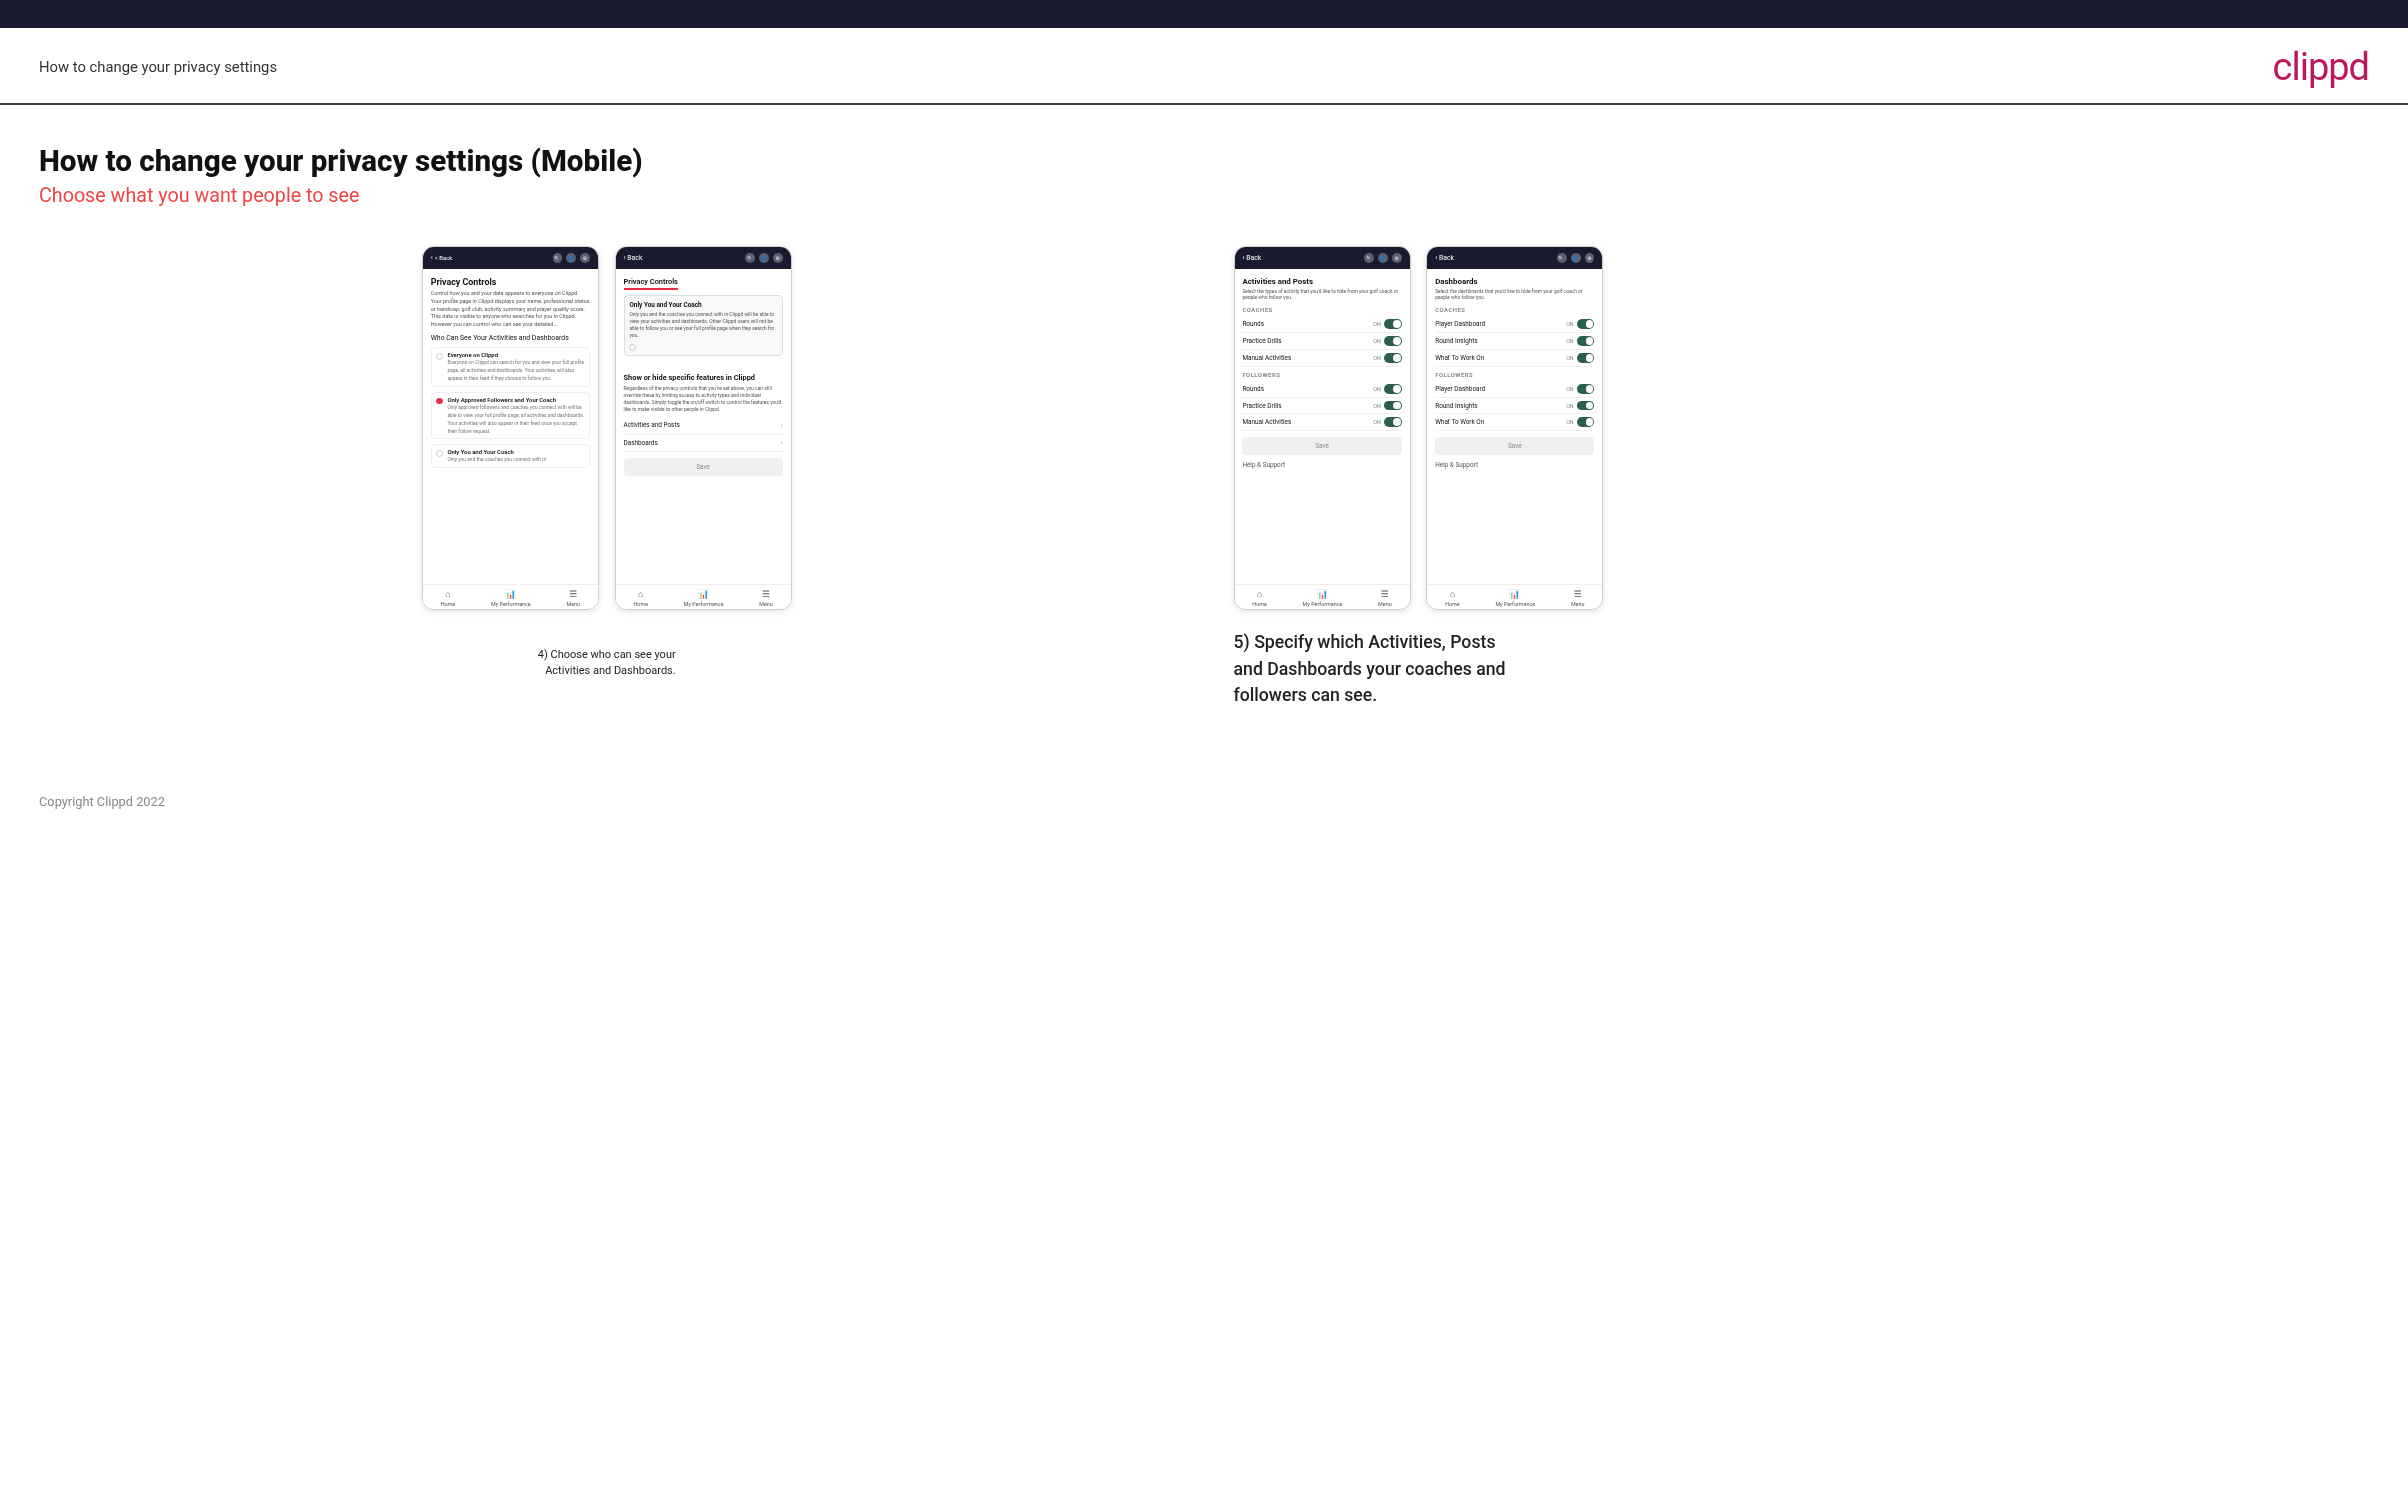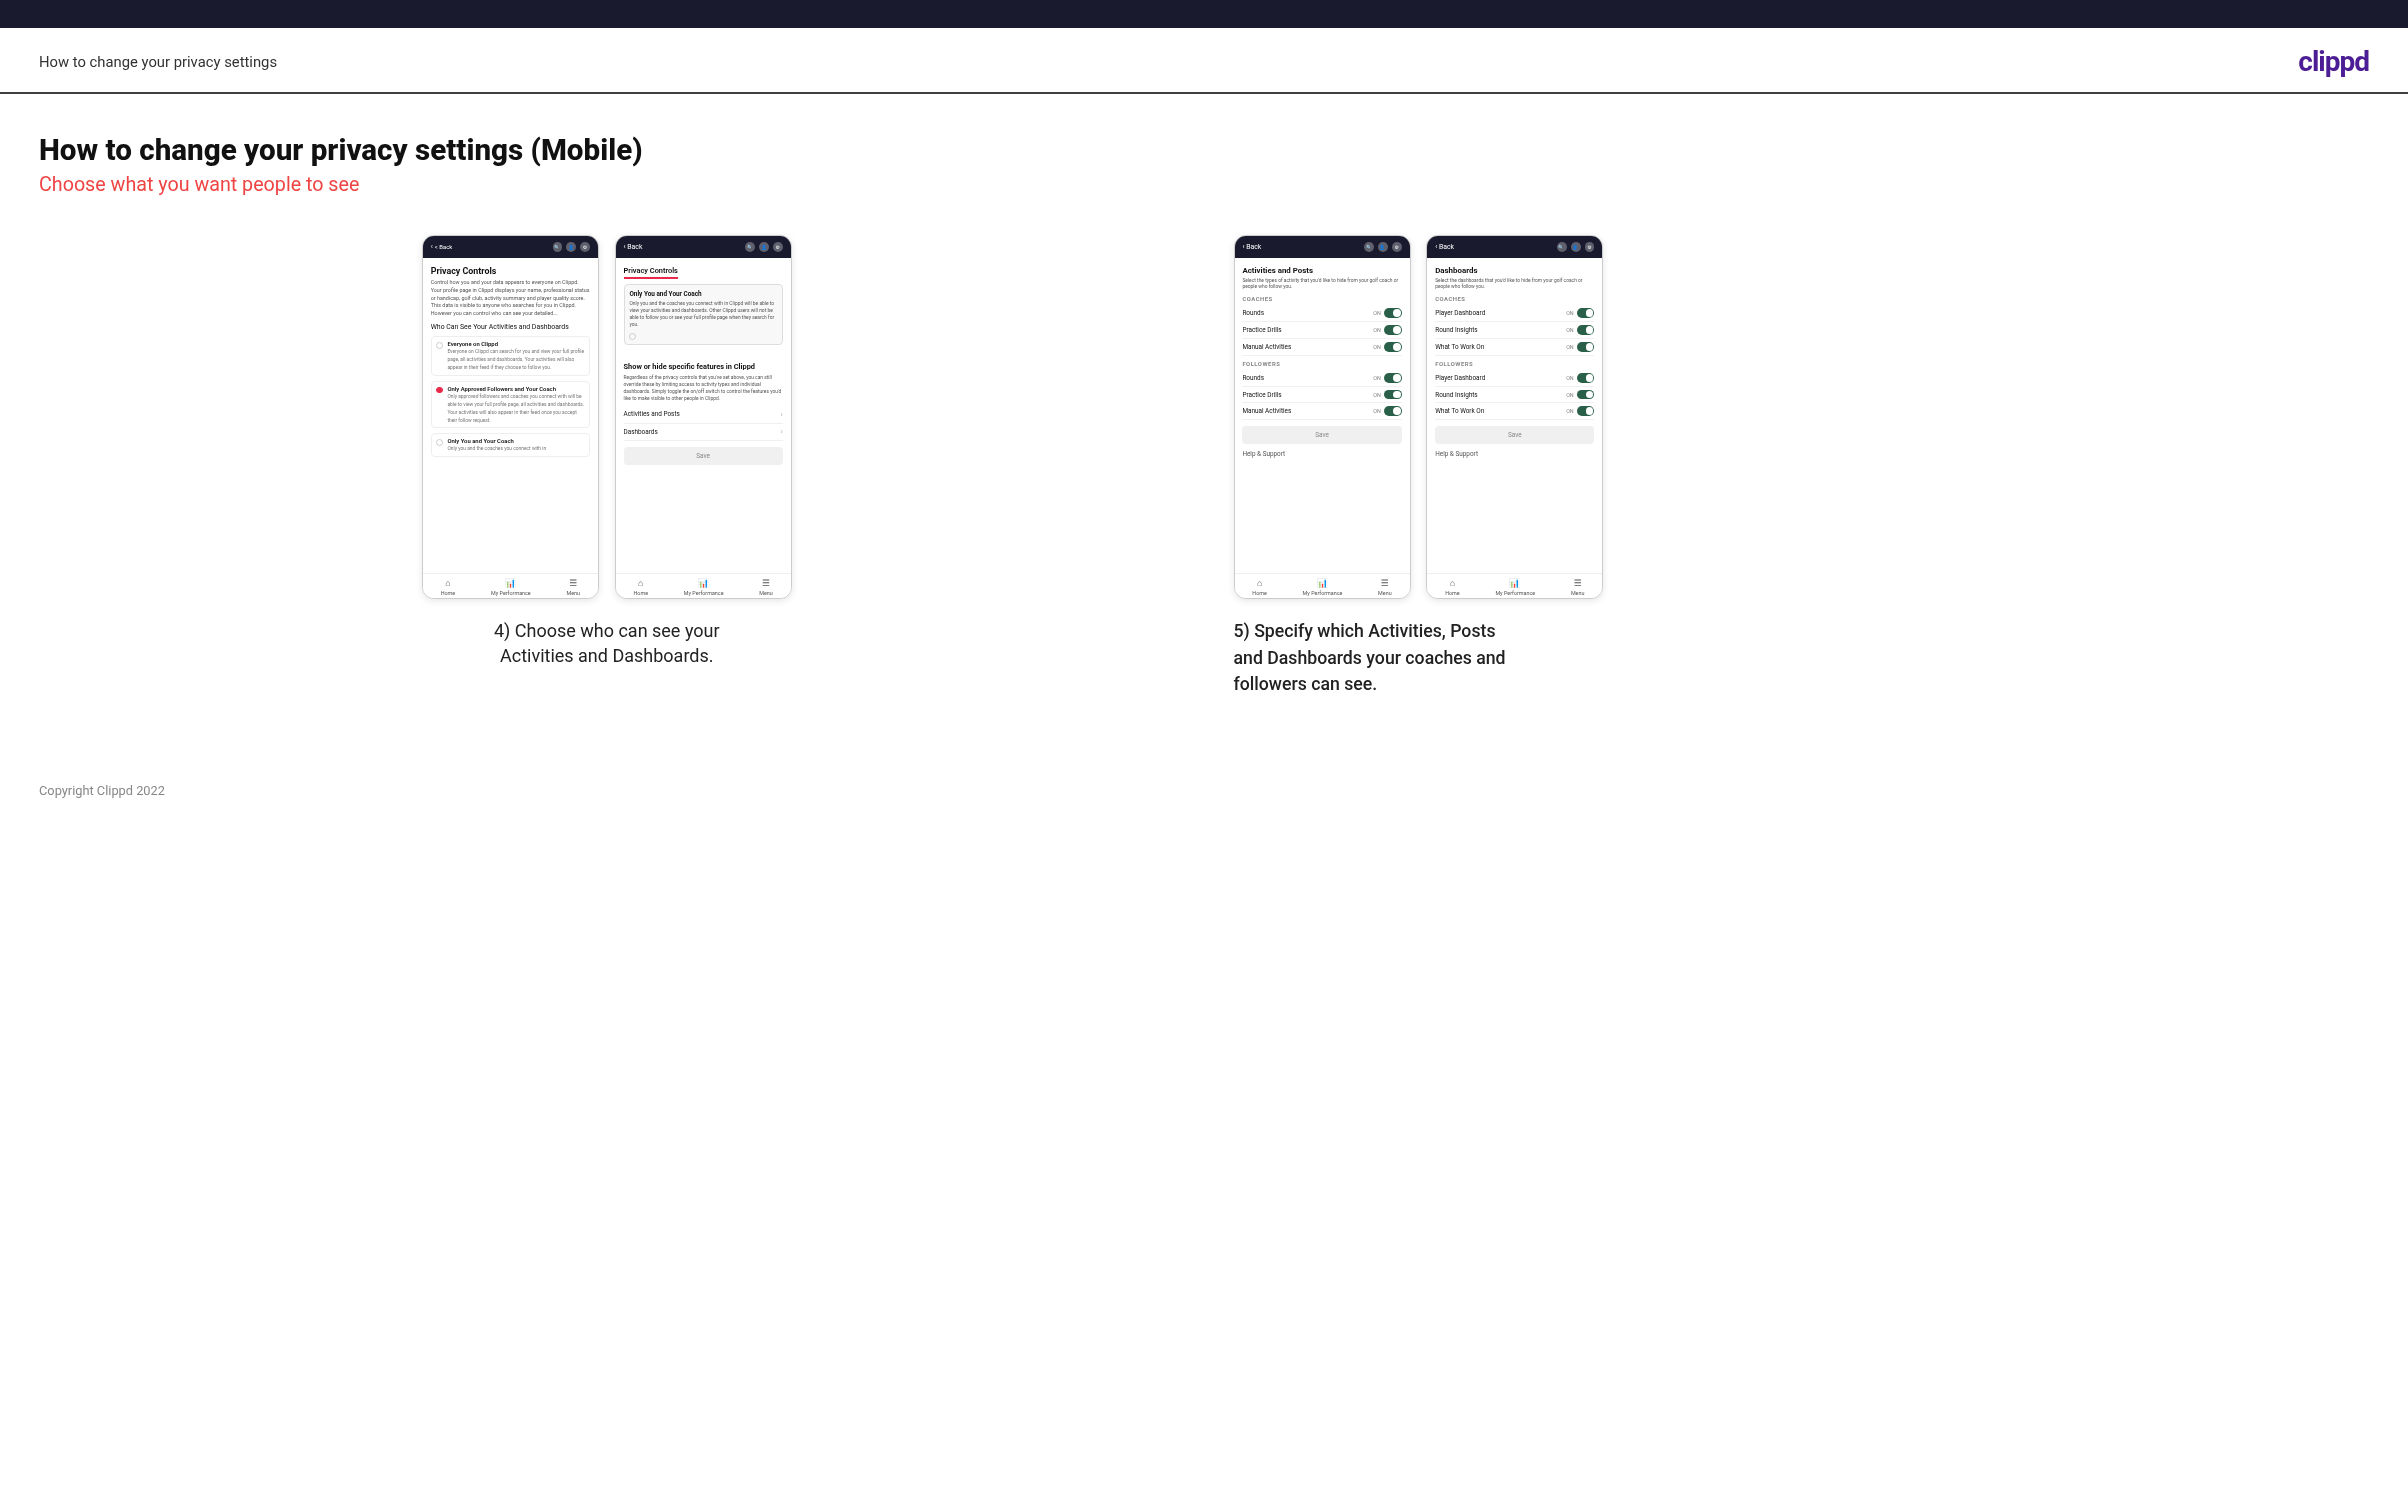--- a/index.html
+++ b/index.html
@@ -23,23 +23,23 @@
       align-items: center;
       justify-content: space-between;
       padding: 17.7px 39px 13.8px;
       border-bottom: 2px solid #404040;
     }
     .header-title {
       font-size: 14.8px;
       color: #333;
     }
     .logo {
-      font-size: 28px;
-      font-weight: 700;
-      color: #4c1d95;
+      font-size: 38px;
+      font-weight: 400;
+      color: #be185d;
       letter-spacing: -1px;
     }
 
     
     .page-content {
       padding: 39px 39px 59px;
     }
     .page-heading {
       font-size: 29.6px;
       font-weight: 800;
@@ -312,25 +312,26 @@
     }
     .dash-desc {
       font-size: 4.9px;
       color: #555;
       line-height: 1.4;
       margin-bottom: 5.9px;
     }
 
     
     .caption {
-      font-size: 18px;
+      font-size: 11px;
       color: #222;
-      text-align: center;
+      text-align: right;
       line-height: 1.4;
       max-width: 276px;
+      margin-top: 18px;
     }
     .caption-large {
       font-size: 17.7px;
       font-weight: 500;
       text-align: left;
       max-width: 374px;
       line-height: 1.5;
     }
 
     

